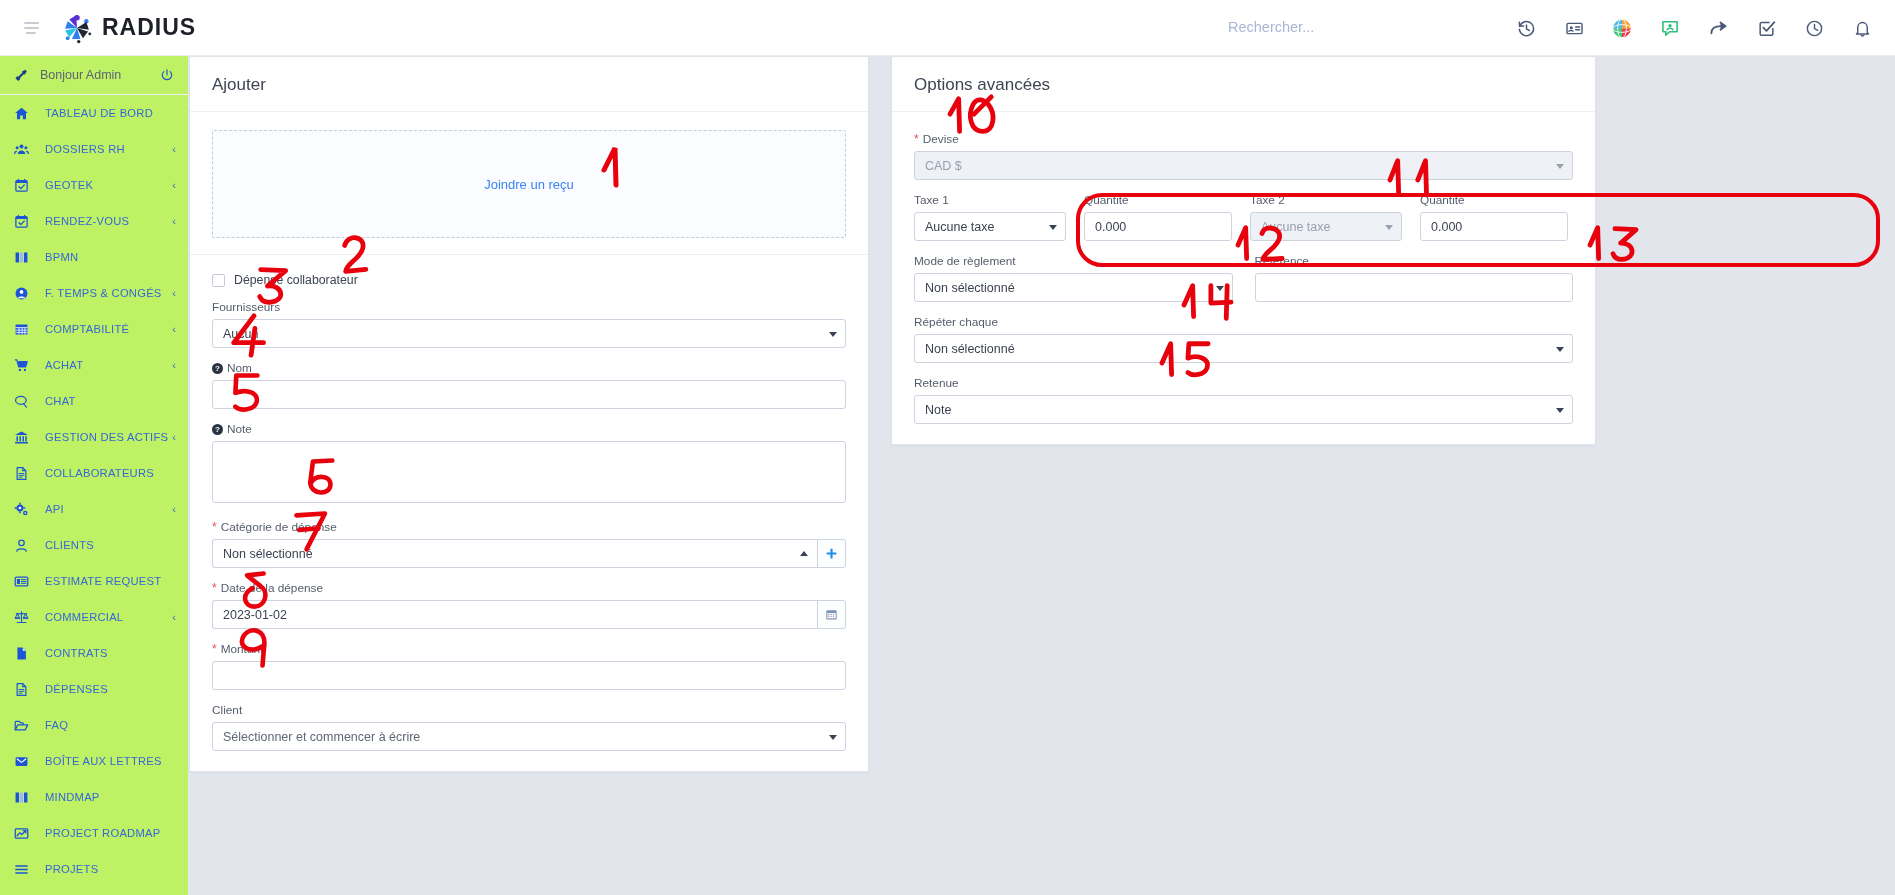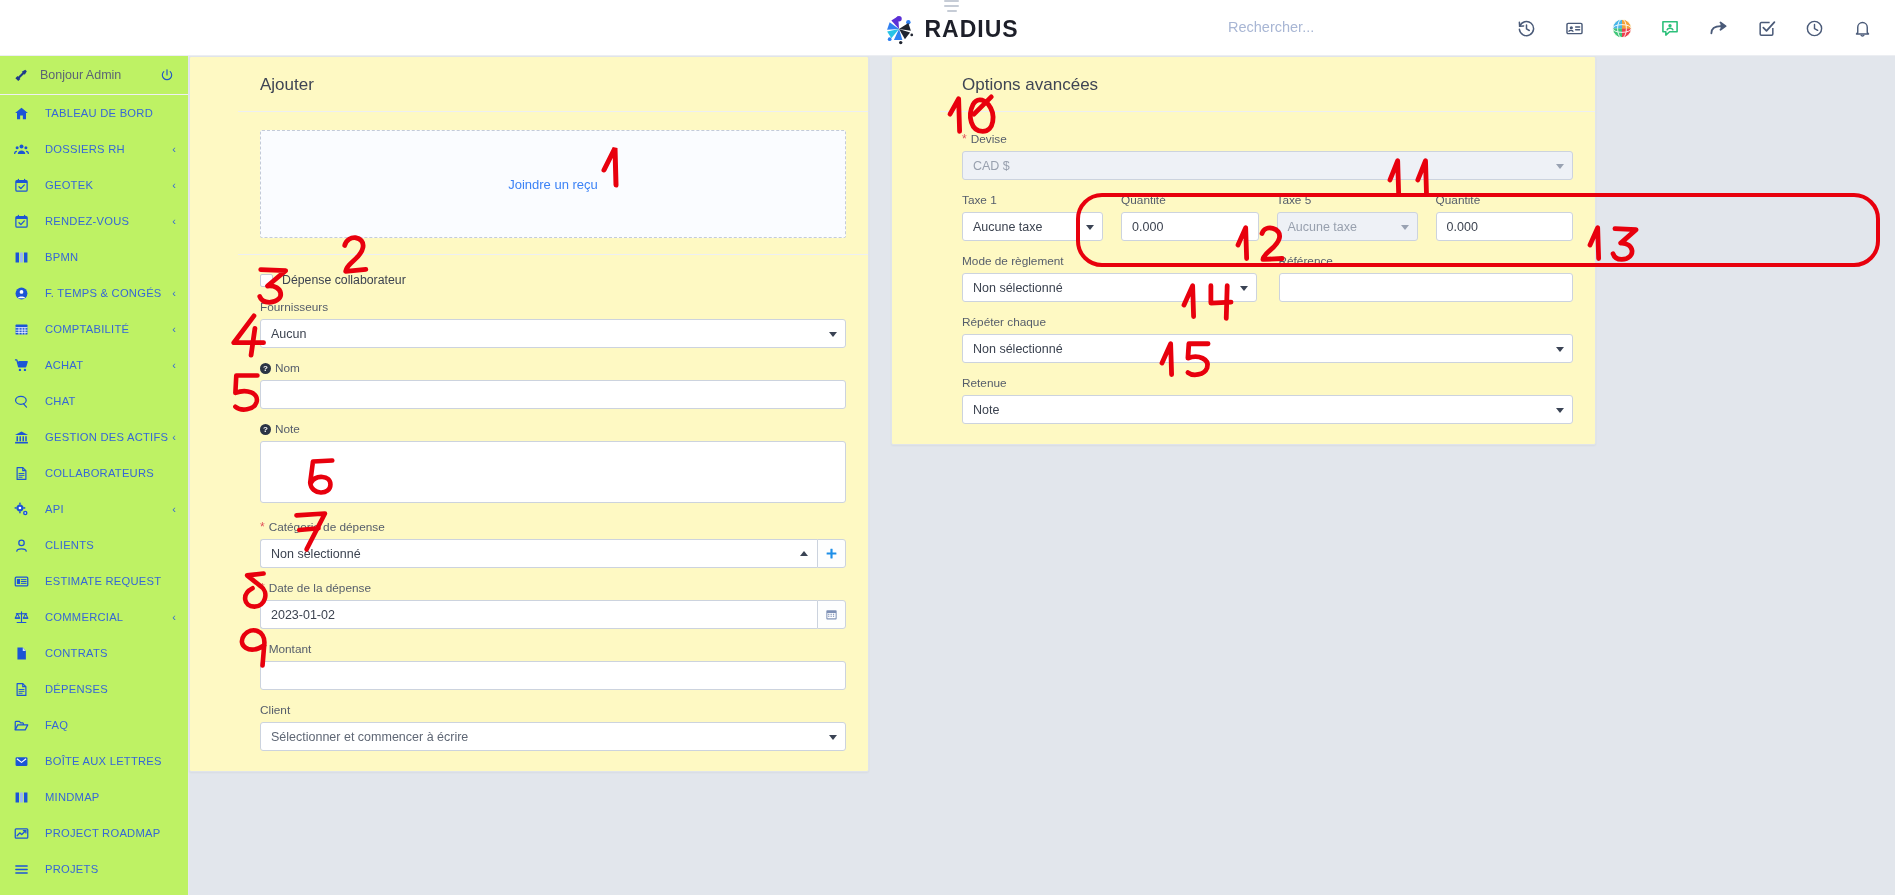--- a/index.html
+++ b/index.html
@@ -8,21 +8,21 @@
     background: #e2e6ec;
     font-family: "Liberation Sans", sans-serif;
     overflow: hidden;
   }
   .app { position: relative; width: 1895px; height: 895px; }
 
   
   .topbar {
     position: absolute; top: 0; left: 0; width: 1895px; height: 56px;
     background: #ffffff; display: flex; align-items: center;
-    border-bottom: 1px solid #eceef2; z-index: 40; flex-direction: column;
+    border-bottom: 1px solid #eceef2; z-index: 40;
   }
   .hamburger { width: 46px; display: flex; flex-direction: column; align-items: center; gap: 3px; margin-left: 8px; cursor: pointer; }
   .hamburger i { display: block; height: 2px; background: #c6ccd6; border-radius: 1px; }
   .hamburger i:nth-child(1){ width: 15px; }
   .hamburger i:nth-child(2){ width: 15px; }
   .hamburger i:nth-child(3){ width: 10px; }
 
   .brand { display: flex; align-items: center; gap: 8px; margin-left: 6px; }
   .brand-logo { width: 34px; height: 34px; position: relative; }
   .brand-name { font-size: 23px; font-weight: bold; letter-spacing: 1px; color: #1d1f29; }
@@ -59,23 +59,22 @@
   .sb-item .slabel {
     flex: 1; font-size: 11.2px; color: #3667d6; margin-left: 9px;
     letter-spacing: .25px; white-space: nowrap; overflow: hidden;
   }
   .sb-item .scaret { font-size: 11px; color: #3667d6; margin-left: 4px; }
 
   
   .content { position: absolute; top: 56px; left: 189px; width: 1706px; height: 839px; }
 
   .card {
-    background: #fef9c3; border: 1px solid #e0e4ea; border-radius: 2px;
+    background: #ffffff; border: 1px solid #e0e4ea; border-radius: 2px;
     box-shadow: 0 1px 2px rgba(20,30,60,.05);
-    padding-left: 48px;
   }
   .card-head { padding: 18px 22px 16px 22px; border-bottom: 1px solid #edeff3; }
   .card-title { font-size: 17px; color: #3f4554; font-weight: normal; }
   .card-body { padding: 16px 22px 20px 22px; }
 
   .left-card { position: absolute; left: 0px; top: 0px; width: 680px; }
   .right-card { position: absolute; left: 702px; top: 0px; width: 705px; }
 
   
   .dropzone {
@@ -664,21 +663,21 @@
             </div>
           </div>
           <div class="tcell-qty">
             <div class="flabel">
               <span>Quantité</span>
             </div>
             <input class="inp" type="text" value="0.000" style="">
           </div>
           <div class="tcell-sel">
             <div class="flabel">
-              <span>Taxe 5</span>
+              <span>Taxe 2</span>
             </div>
             <div class="selwrap">
               <div class="sel disabled">Aucune taxe</div>
               <span class="caret-dn light"></span>
             </div>
           </div>
           <div class="tcell-qty">
             <div class="flabel">
               <span>Quantité</span>
             </div>

